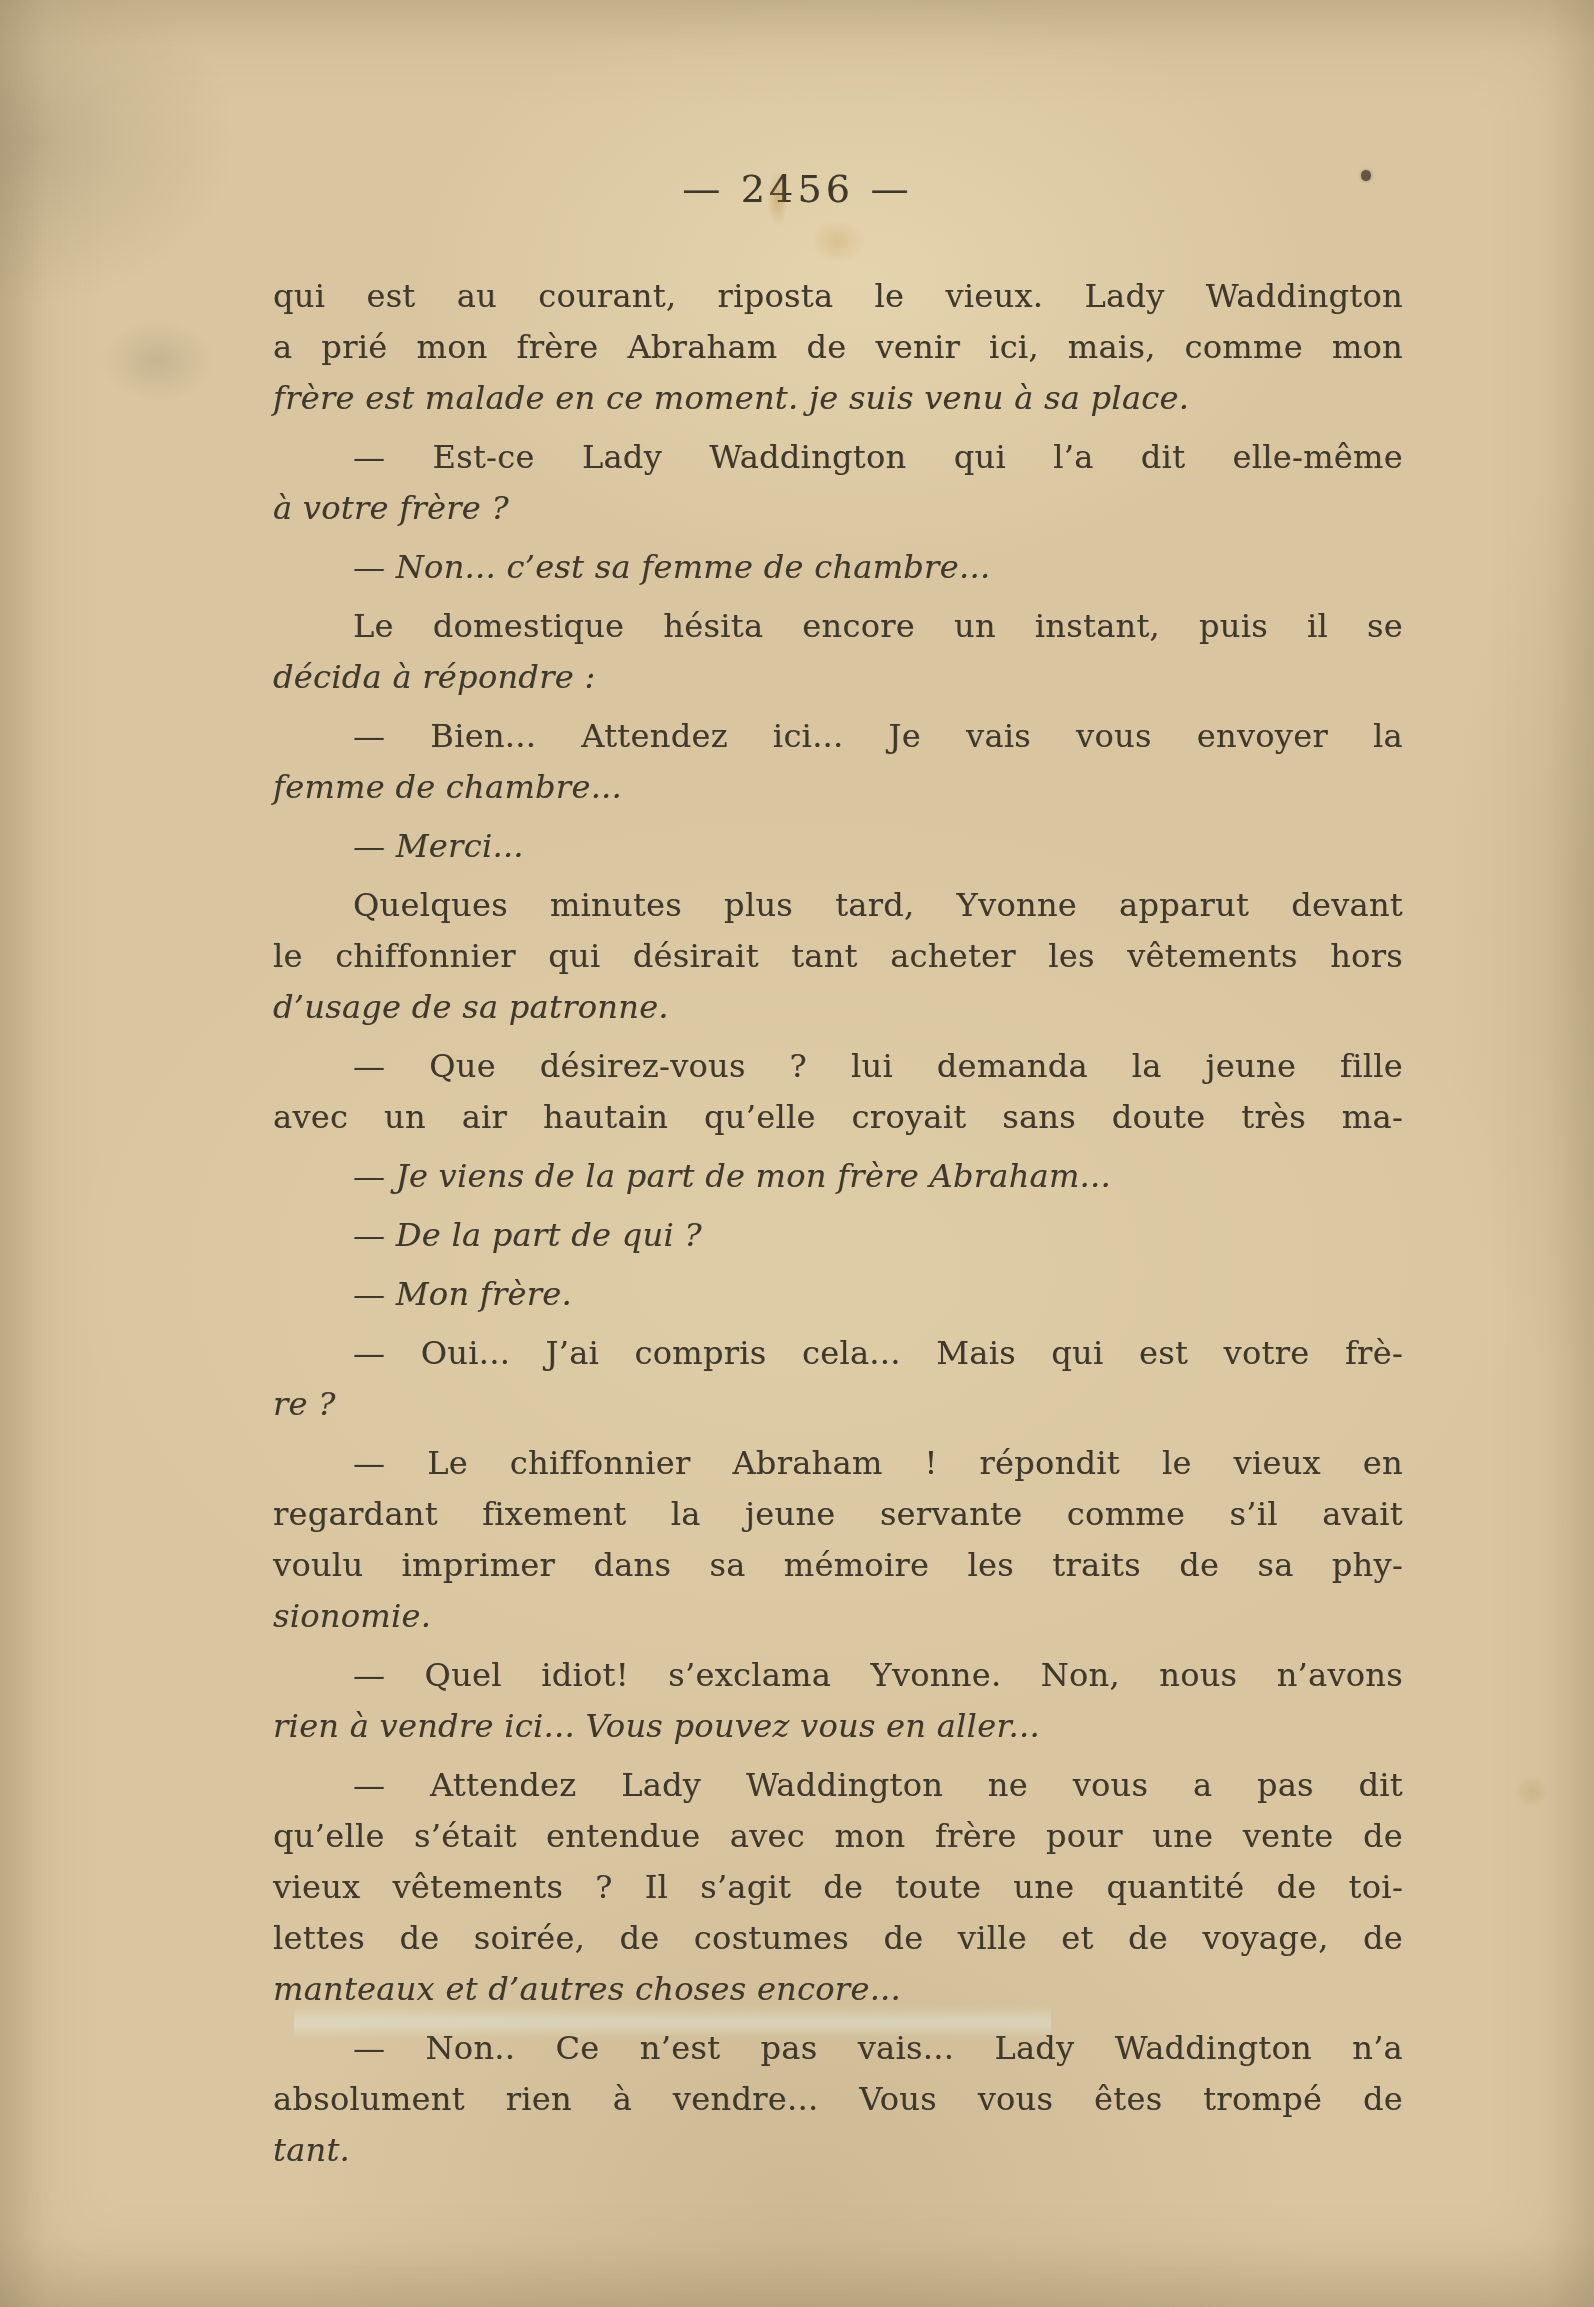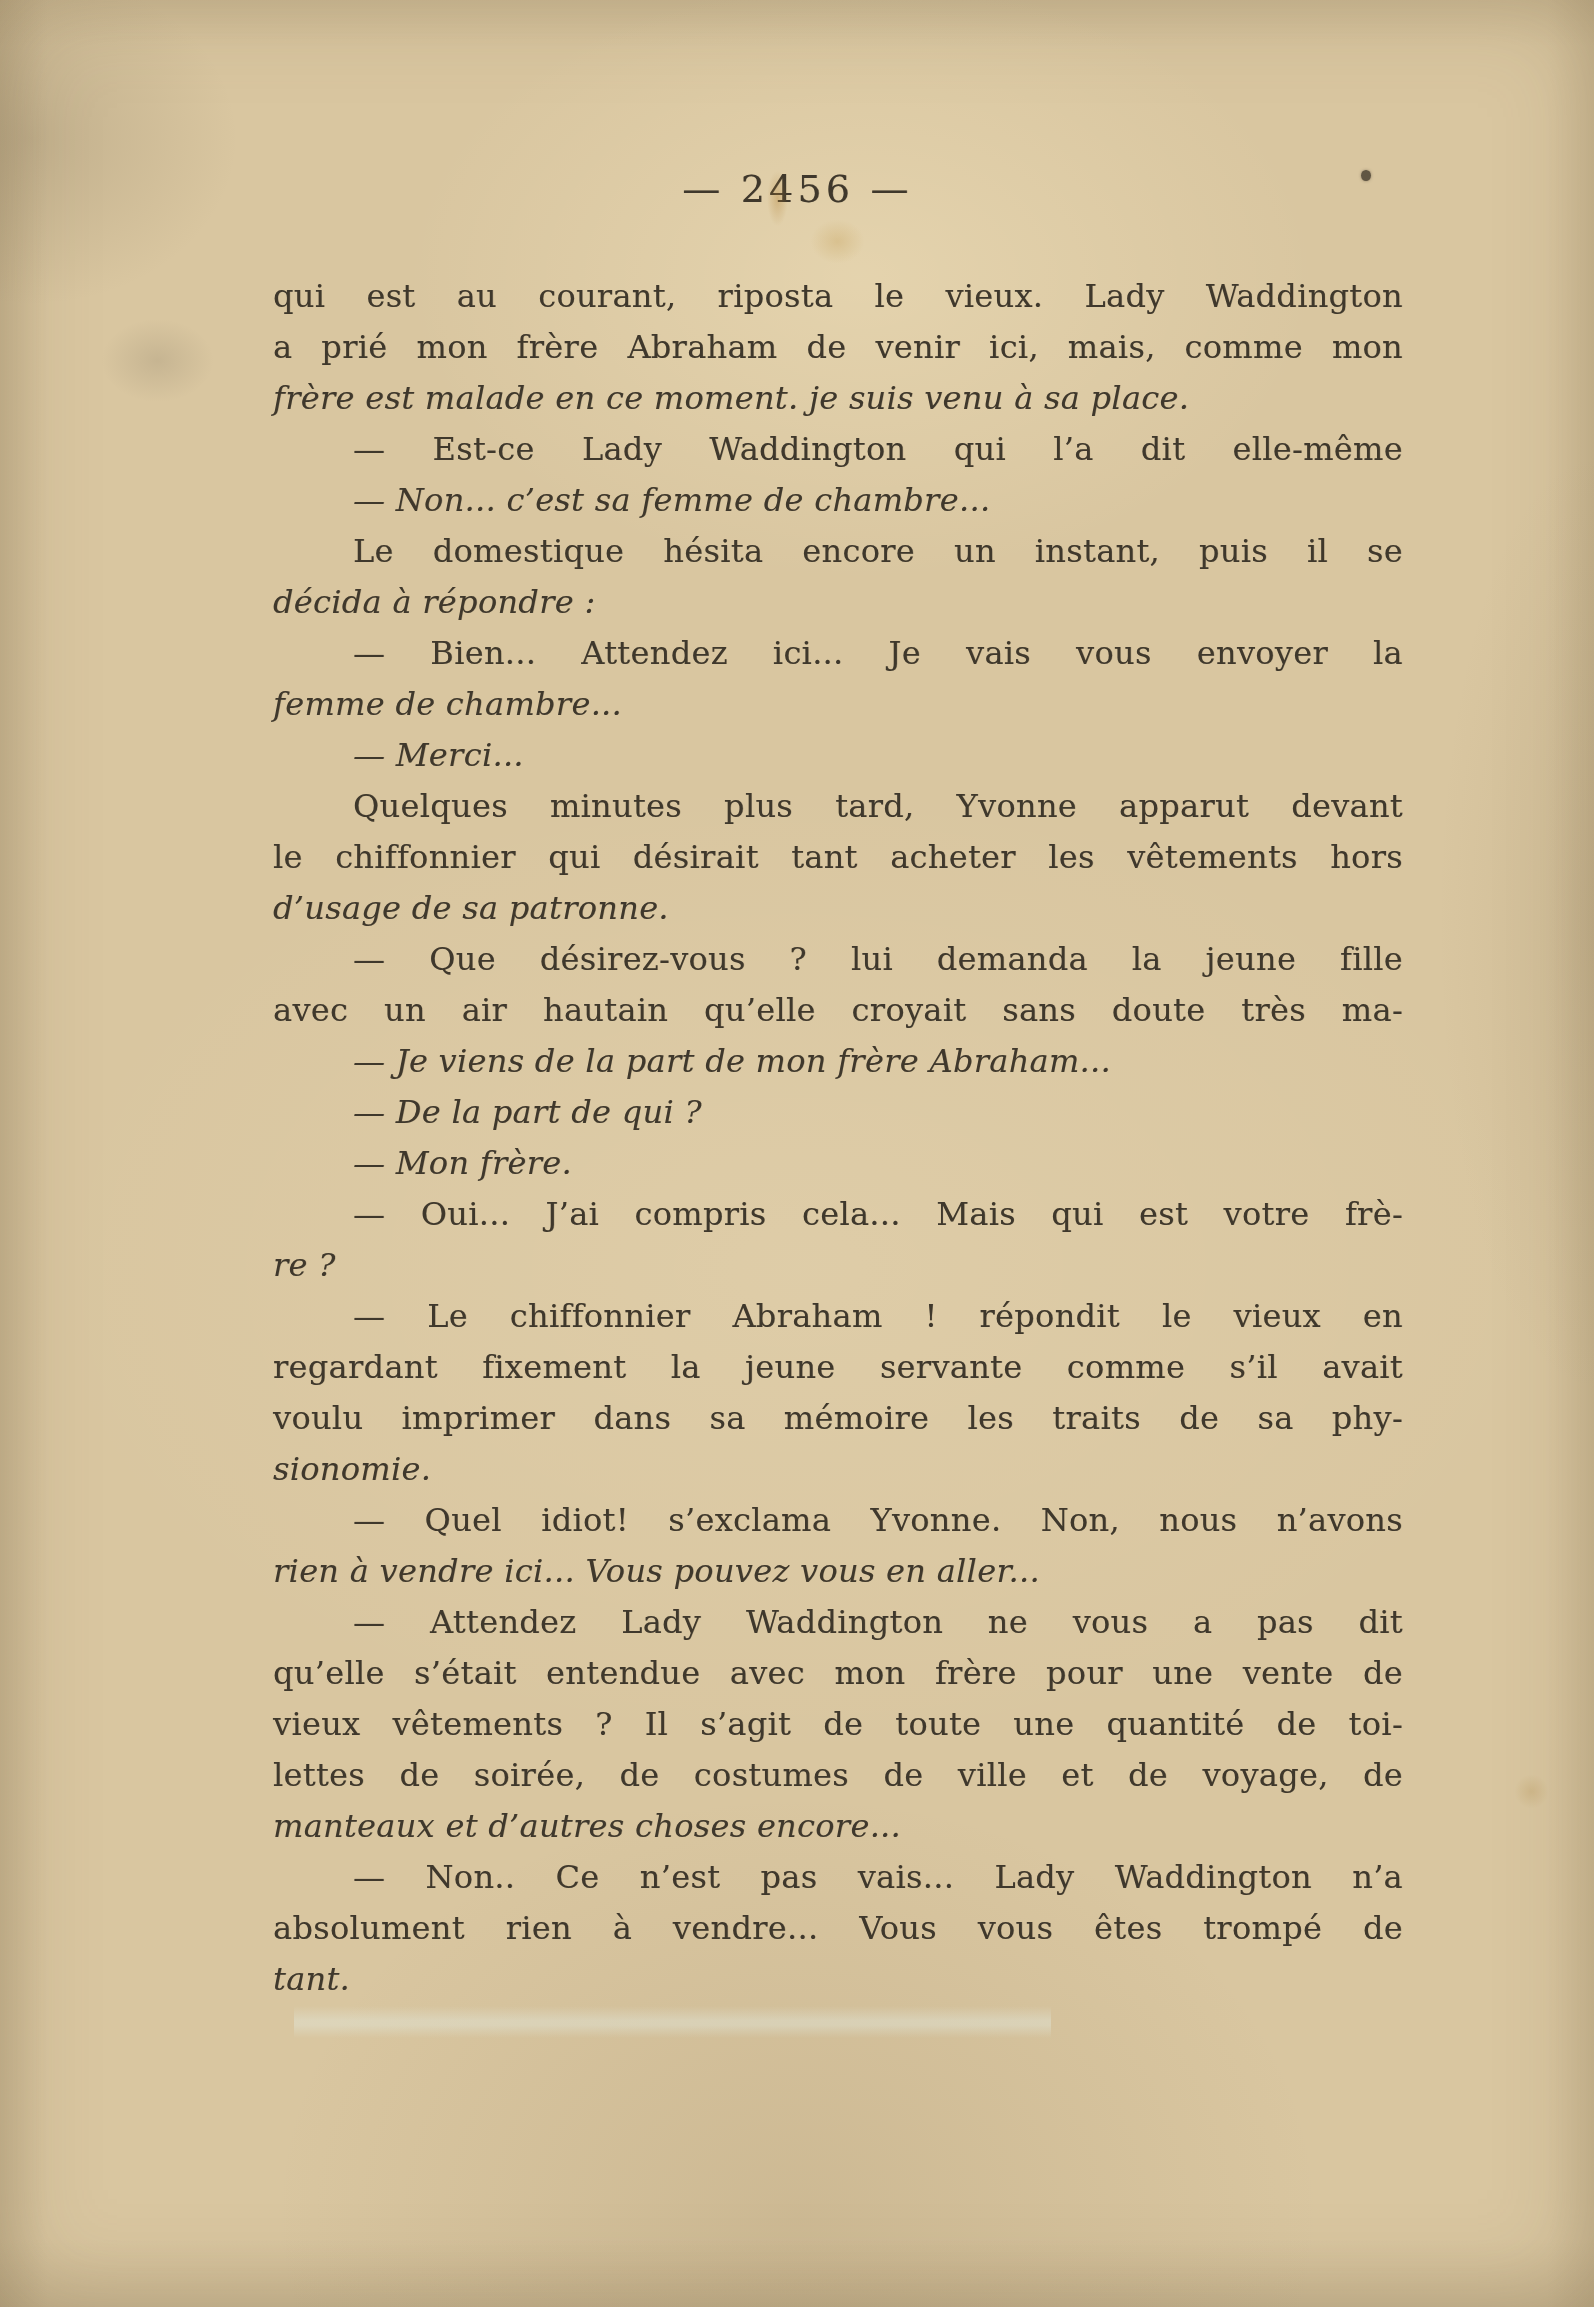--- a/index.html
+++ b/index.html
@@ -55,20 +55,21 @@
     text-align:justify;
     text-align-last:justify;
     min-height:51px;
   }
   .line.para-end{
     text-align-last:left;
     font-style:italic;
   }
   .line.indent{
     text-indent:80px;
+    margin-top:8px;
   }
   .stain{
     position:absolute;
     pointer-events:none;
   }
   .stain-header-streak{
     left:763px; top:160px; width:29.4px; height:77px;
     background:radial-gradient(ellipse 50% 50% at 50% 50%, rgba(176,126,48,0.35), transparent 72%);
   }
   .stain-header-blotch{
@@ -98,20 +99,21 @@
 <body>
 
 <div class="page">
   <div class="page-number">— 2456 —</div>
 
   <div class="text-block">
       <div class="line">qui est au courant, riposta le vieux. Lady Waddington</div>
       <div class="line">a prié mon frère Abraham de venir ici, mais, comme mon</div>
       <div class="line para-end">frère est malade en ce moment. je suis venu à sa place.</div>
       <div class="line indent">— Est-ce Lady Waddington qui l’a dit elle-même</div>
+      <div class="line para-end">à votre frère ?</div>
       <div class="line indent para-end">— Non... c’est sa femme de chambre...</div>
       <div class="line indent">Le domestique hésita encore un instant, puis il se</div>
       <div class="line para-end">décida à répondre :</div>
       <div class="line indent">— Bien... Attendez ici... Je vais vous envoyer la</div>
       <div class="line para-end">femme de chambre...</div>
       <div class="line indent para-end">— Merci...</div>
       <div class="line indent">Quelques minutes plus tard, Yvonne apparut devant</div>
       <div class="line">le chiffonnier qui désirait tant acheter les vêtements hors</div>
       <div class="line para-end">d’usage de sa patronne.</div>
       <div class="line indent">— Que désirez-vous ? lui demanda la jeune fille</div>

